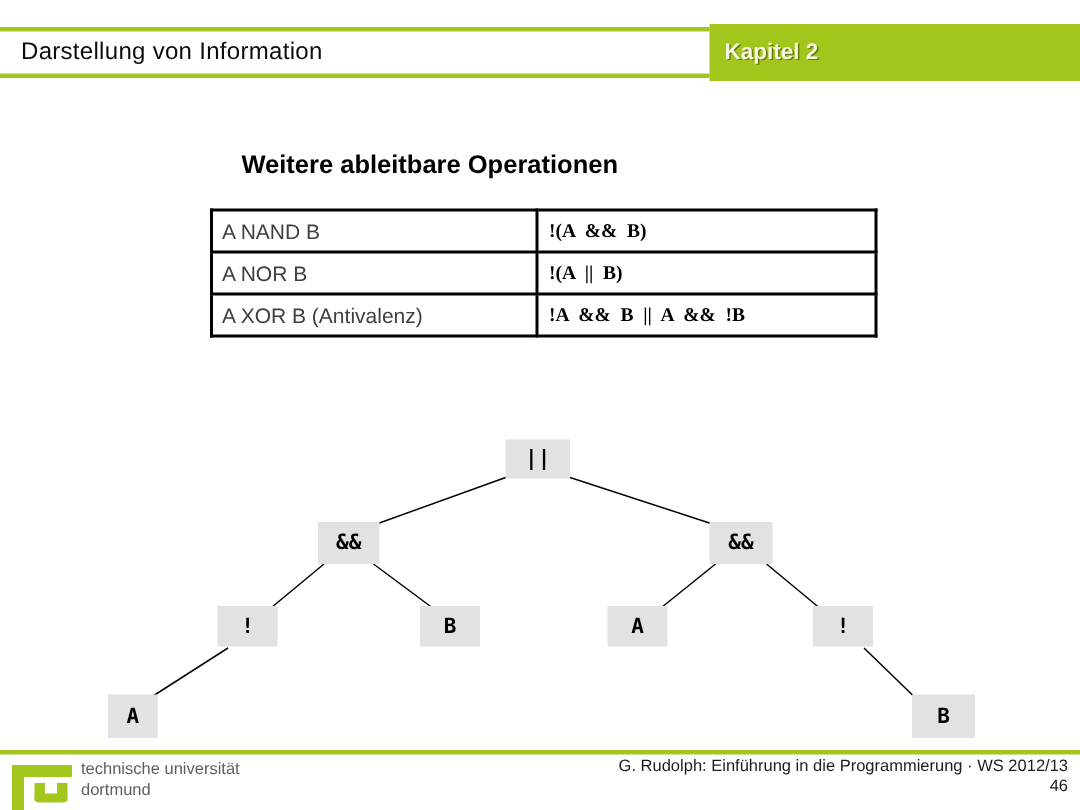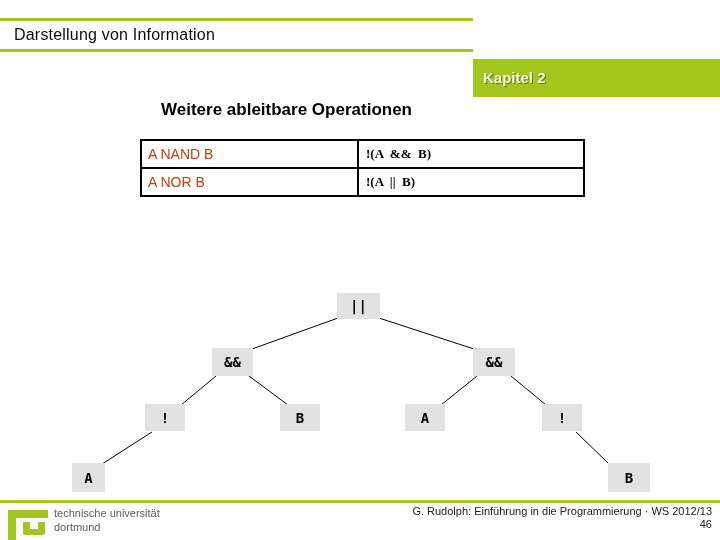--- a/index.html
+++ b/index.html
@@ -18,33 +18,32 @@
   .hline-bottom { top:49px; }
   .header-title {
     position:absolute; left:14px; top:26px;
     font-size:16px; font-weight:normal; color:#0d0d0d; letter-spacing:0.2px;
   }
   .kapitel-block {
     position:absolute; left:473px; top:16px; right:0; height:38px;
     background:var(--green); box-sizing:border-box; padding:10px 0 0 10px;
     font-size:15px; font-weight:bold; color:#f5f7e0;
     text-shadow:1px 1px 0 rgba(62,66,0,0.6);
-    margin-top:43px;
   }
 
   
   .slide-title {
     position:absolute; top:100px; left:0; width:573px; text-align:center;
     font-size:17px; font-weight:bold; color:#000;
   }
 
   
   .optable { position:absolute; left:140px; top:139px; border-collapse:collapse; background:#fff; }
   .optable td { border:2px solid #000; height:26px; padding:0; vertical-align:middle; }
-  .optable td.op   { width:209px; font-size:14px; color:#c2410c; padding-left:6px; }
+  .optable td.op   { width:209px; font-size:14px; color:#404040; padding-left:6px; }
   .optable td.expr {
     width:217px; padding-left:7px;
     font-family:Liberation Serif, serif; font-weight:bold; font-size:13px;
     white-space:pre; color:#000;
   }
 
   
   .tree { position:absolute; left:0; top:280px; width:720px; height:220px; }
   .tree svg { position:absolute; left:0; top:0; }
   .node {
@@ -91,20 +90,24 @@
   <table class="optable">
     <tbody>
       <tr>
         <td class="op">A NAND B</td>
         <td class="expr">!(A  &amp;&amp;  B)</td>
       </tr>
       <tr>
         <td class="op">A NOR B</td>
         <td class="expr">!(A  ||  B)</td>
       </tr>
+      <tr>
+        <td class="op">A XOR B (Antivalenz)</td>
+        <td class="expr">!A  &amp;&amp;  B  ||  A  &amp;&amp;  !B</td>
+      </tr>
     </tbody>
   </table>
 
   <div class="tree">
     <svg width="720" height="220">
       <g stroke="#000" stroke-width="1">
         <line x1="338" y1="38" x2="252" y2="69"></line>
         <line x1="379" y1="38" x2="474" y2="69"></line>
         <line x1="216" y1="96" x2="181" y2="125"></line>
         <line x1="249" y1="96" x2="288" y2="125"></line>

